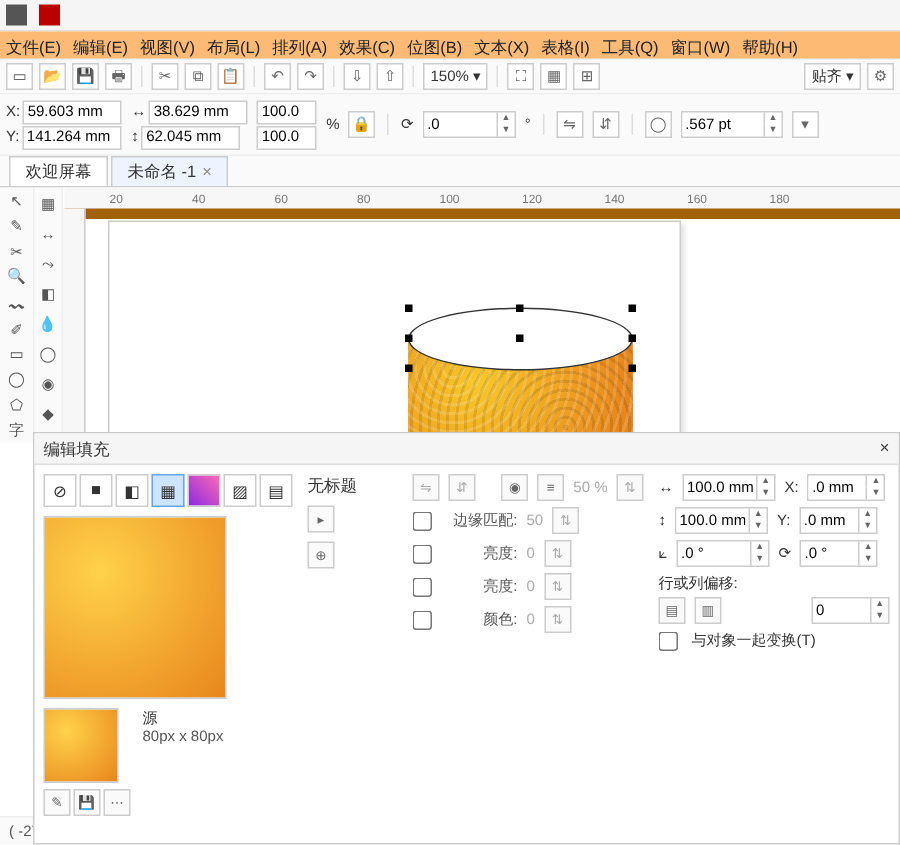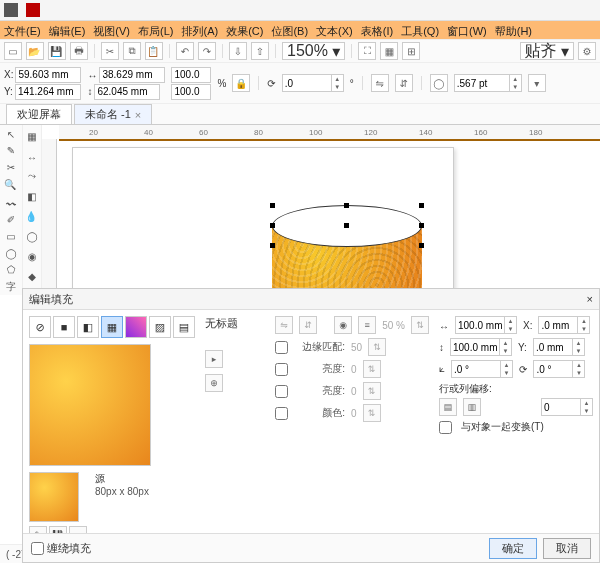--- a/index.html
+++ b/index.html
@@ -5,33 +5,33 @@
 html,body{margin:0;padding:0;font-family:"Microsoft YaHei",Tahoma,sans-serif;font-size:11px;color:#333;background:#fff;width:600px;height:563px;overflow:hidden}
 .title-bar{height:20px;background:#f5f5f5;border-bottom:1px solid #ddd;display:flex;align-items:center;padding:0 4px}
 .title-bar .app-icon{width:14px;height:14px;background:#555;margin-right:4px}
 .title-bar .t{flex:1;font-size:11px;color:#555}
 .title-bar .red{width:14px;height:14px;background:#b00;margin-left:4px}
 .menu-bar{height:18px;display:flex;align-items:flex-end;padding:0 4px;gap:8px;color:#222;background:#fdba74;border-bottom:1px solid #eee}
 .menu-bar span{cursor:default}
 .toolbar{height:22px;display:flex;align-items:center;gap:4px;padding:0 4px;border-bottom:1px solid #eee;background:#fafafa}
 .tb-btn{width:16px;height:16px;border:1px solid #ccc;background:#fff;display:flex;align-items:center;justify-content:center;font-size:10px;color:#666}
 .sep{width:1px;height:14px;background:#ddd;margin:0 2px}
-.zoom-box{border:1px solid #ccc;background:#fff;padding:0 4px;height:16px;display:flex;align-items:center;font-size:16px}
+.zoom-box{border:1px solid #ccc;background:#fff;padding:0 4px;height:16px;display:flex;align-items:center;font-size:10px}
 .prop-bar{height:40px;display:flex;align-items:center;gap:6px;padding:0 4px;border-bottom:1px solid #eee;background:#fafafa;font-size:10px}
 .xy{display:flex;flex-direction:column;gap:1px}
 .xy-row{display:flex;align-items:center;gap:2px}
 .xy-row input{width:60px;height:14px;border:1px solid #ccc;font-size:10px;padding:0 2px}
 .tabs{height:20px;display:flex;align-items:flex-end;padding-left:6px;background:#fafafa;border-bottom:1px solid #ccc}
 .tab{padding:2px 10px;border:1px solid #ccc;border-bottom:none;background:#fff;font-size:11px;margin-right:2px;display:flex;align-items:center;gap:4px}
 .tab .close{color:#888}
 .workspace{position:relative;height:170px;display:flex}
 .tool-col{width:22px;background:#fafafa;border-right:1px solid #eee;display:flex;flex-direction:column;align-items:center;padding-top:2px;gap:2px}
 .tool-col .tool{width:16px;height:16px;border:1px solid transparent;display:flex;align-items:center;justify-content:center;font-size:10px;color:#555}
 .canvas-wrap{flex:1;position:relative;background:#fff;overflow:hidden}
-.ruler-h{position:absolute;top:0;left:17px;right:0;height:14px;background:#f7f7f7;border-bottom:2px solid #a16207;font-size:8px;color:#777;overflow:hidden}
+.ruler-h{position:absolute;top:0;left:1px;right:0;height:14px;background:#f7f7f7;border-bottom:7px solid #a16207;font-size:8px;color:#777;overflow:hidden}
 .ruler-h .num{position:absolute;top:3px;font-size:8px}
 .ruler-v{position:absolute;top:14px;left:0;bottom:0;width:14px;background:#f7f7f7;border-right:1px solid #ccc}
 .page{position:absolute;top:22px;left:30px;width:380px;height:145px;background:#fff;border:1px solid #ccc;box-shadow:2px 2px 4px #ddd}
 .cyl{position:absolute;top:80px;left:230px;width:150px;height:120px}
 .cyl-body{position:absolute;top:20px;left:0;right:0;bottom:0;background:radial-gradient(circle at 30% 30%,#f8c82a 0%,#e8861c 80%);border-radius:0 0 6px 6px}
 .cyl-body::before{content:"";position:absolute;inset:0;background-image:repeating-radial-gradient(circle at 20% 20%,rgba(255,255,255,.15) 0 2px,transparent 2px 6px),repeating-radial-gradient(circle at 70% 60%,rgba(0,0,0,.1) 0 2px,transparent 2px 6px)}
 .cyl-top{position:absolute;top:0;left:0;right:0;height:40px;border:1px solid #333;border-radius:50%;background:#fff}
 .handle{position:absolute;width:5px;height:5px;background:#000}
 .status{position:absolute;bottom:0;left:0;right:0;height:18px;background:#fafafa;border-top:1px solid #eee;font-size:10px;display:flex;align-items:center;padding:0 6px;color:#555}
 .docker{position:absolute;left:22px;right:0;top:288px;bottom:0;background:#fff;border:1px solid #ccc;display:flex;flex-direction:column}
@@ -258,21 +258,21 @@
           </div>
         </div>
         <div>
           <div class="src-lbl">源</div>
           <div style="font-size:10px;color:#555">80px x 80px</div>
         </div>
       </div>
     </div>
 
     <div style="width:60px">
-      <div style="margin-bottom:19px">无标题</div>
+      <div style="margin-bottom:6px">无标题</div>
       <div class="small-btn">▸</div>
       <div class="small-btn" style="margin-top:6px">⊕</div>
     </div>
 
     <div class="mid" style="width:160px">
       <div class="row">
         <div class="small-btn dim">⇋</div>
         <div class="small-btn dim">⇵</div>
         <span style="flex:1"></span>
         <div class="small-btn">◉</div>
@@ -373,20 +373,13 @@
               <div>▼</div>
             </div>
           </div>
       </div>
       <div class="row">
           <input type="checkbox" style="">
           <span>与对象一起变换(T)</span>
         </div>
     </div>
   </div>
-  <div class="docker-footer">
-    <label><input type="checkbox" style=""><span>缠绕填充</span></label>
-    <div style="display:flex;gap:6px">
-      <div class="btn primary">确定</div>
-      <div class="btn">取消</div>
-    </div>
-  </div>
 </div>
 
 </body></html>

